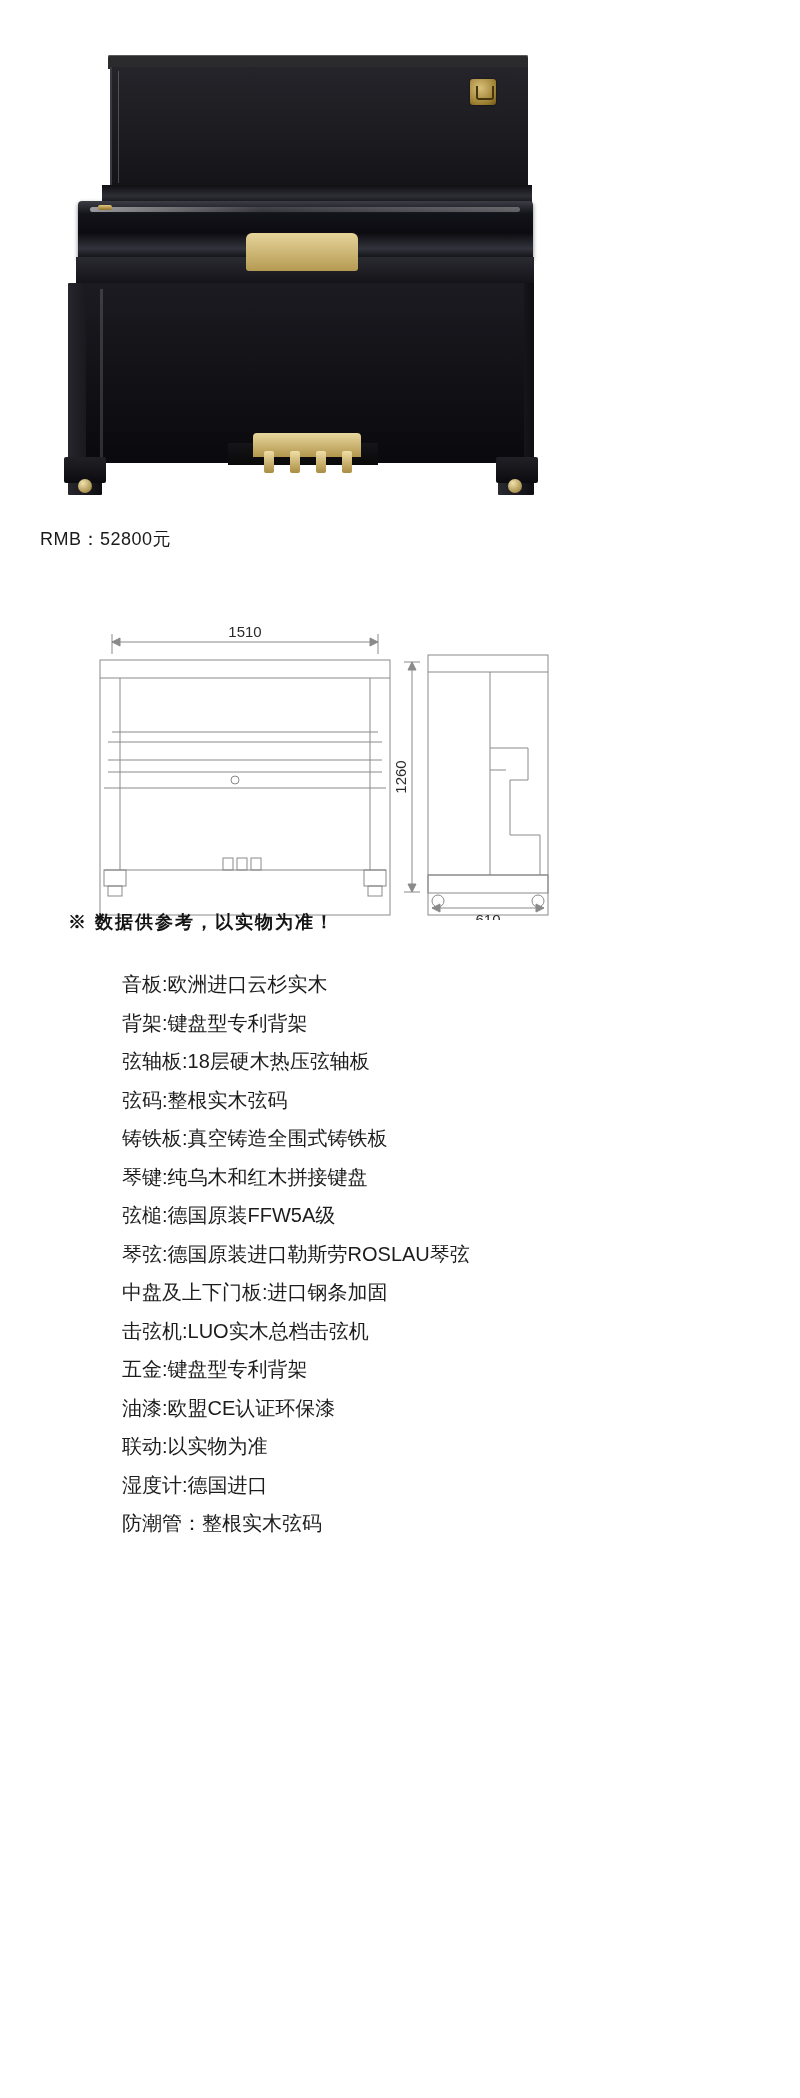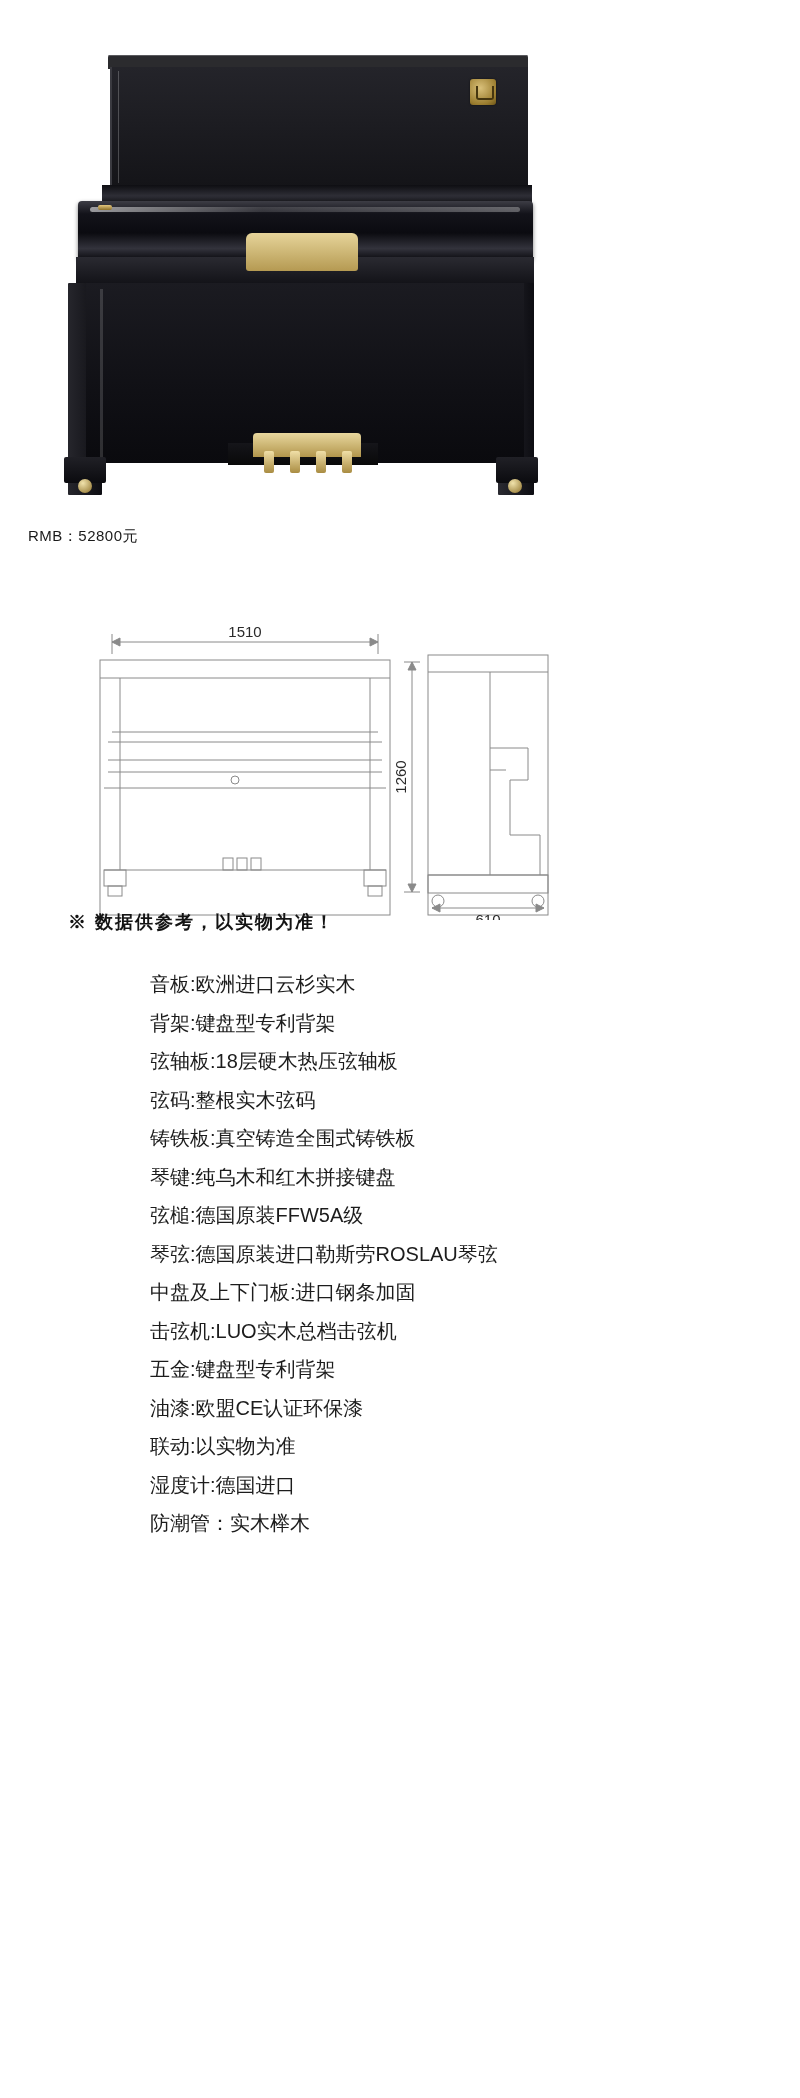--- a/index.html
+++ b/index.html
@@ -219,23 +219,23 @@
     top: 378px;
     width: 108px;
     height: 24px;
     background: linear-gradient(180deg,#e8d79e,#b2964c);
     border-radius: 4px 4px 0 0;
   }
 
   
   .price-row {
     position: absolute;
-    left: 28px;
+    left: 40px;
     top: 527px;
-    font-size: 15px;
+    font-size: 18px;
     letter-spacing: 0.5px;
     color: #1a1a1a;
   }
 
   
   .diagram {
     position: absolute;
     left: 0;
     top: 620px;
     width: 800px;
@@ -259,21 +259,20 @@
     position: absolute;
     left: 122px;
     top: 965px;
     width: 620px;
   }
   .spec-item {
     font-size: 20px;
     line-height: 38.5px;
     color: #1c1c1c;
     white-space: nowrap;
-    margin-left: 28px;
   }
 </style>
 </head>
 <body>
 
 <div class="photo-block">
   <div class="piano">
     <div class="top-lid"></div>
     <div class="upper-panel"></div>
     <div class="logo-badge"></div>
@@ -377,14 +376,14 @@
   <div class="spec-item">铸铁板:真空铸造全围式铸铁板</div>
   <div class="spec-item">琴键:纯乌木和红木拼接键盘</div>
   <div class="spec-item">弦槌:德国原装FFW5A级</div>
   <div class="spec-item">琴弦:德国原装进口勒斯劳ROSLAU琴弦</div>
   <div class="spec-item">中盘及上下门板:进口钢条加固</div>
   <div class="spec-item">击弦机:LUO实木总档击弦机</div>
   <div class="spec-item">五金:键盘型专利背架</div>
   <div class="spec-item">油漆:欧盟CE认证环保漆</div>
   <div class="spec-item">联动:以实物为准</div>
   <div class="spec-item">湿度计:德国进口</div>
-  <div class="spec-item">防潮管：实木榉木</div>
+  <div class="spec-item">防潮管：整根实木弦码</div>
 </div>
 
 </body></html>

